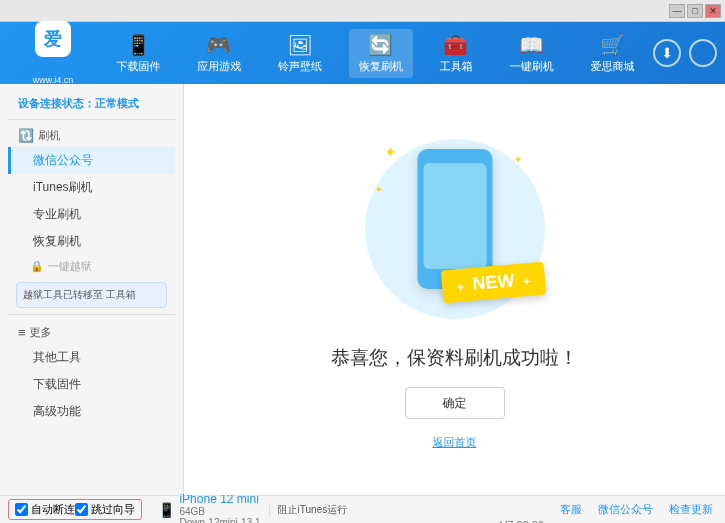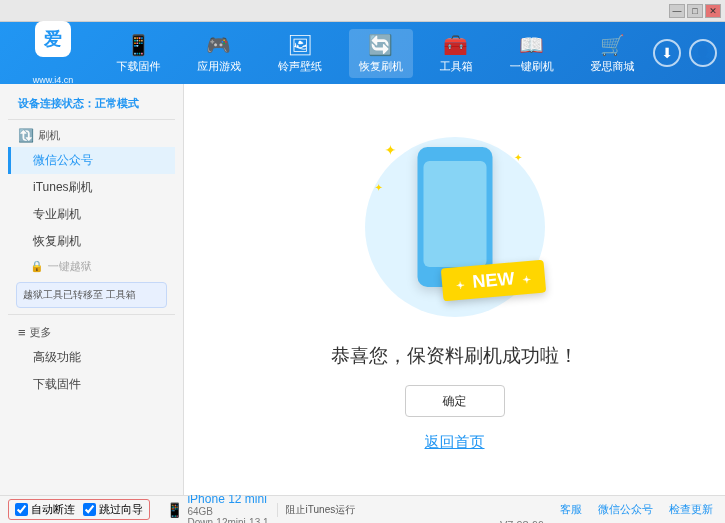--- a/index.html
+++ b/index.html
@@ -290,21 +290,21 @@
       border: 1px solid #ccc;
       border-radius: 4px;
       cursor: pointer;
       font-size: 12px;
       color: #333;
       display: flex;
       align-items: center;
       justify-content: center;
     }
     .secondary-link {
-      font-size: 15px;
+      font-size: 11px;
       color: #2196F3;
       cursor: pointer;
       text-decoration: underline;
     }
     .checkbox-item {
       display: flex;
       align-items: center;
       gap: 3px;
       font-size: 11px;
       cursor: pointer;
@@ -446,24 +446,27 @@
     <div class="sidebar-info-box">越狱工具已转移至
 工具箱</div>
 
     <div class="sidebar-divider"></div>
 
     <div class="sidebar-section-header">
       <span class="section-icon">≡</span>
       <span>更多</span>
     </div>
     <div class="sidebar-item">
-      <span>高级功能</span>
+      <span>其他工具</span>
     </div>
     <div class="sidebar-item">
       <span>下载固件</span>
+    </div>
+    <div class="sidebar-item">
+      <span>高级功能</span>
     </div>
   </div>
 
   <div class="content">
     <div class="success-area">
 
       <div class="phone-illustration">
         <div class="phone-bg-circle"></div>
 
         <span class="sparkle" style="top:15px;left:30px;">✦</span>
@@ -486,21 +489,21 @@
         <span>确定</span>
       </button>
 
       <div class="secondary-link">返回首页</div>
     </div>
   </div>
 </div>
 
 <div class="full-bottom">
   <div class="bottom-section-left">
-    <div style="border:1px solid #e57373;padding:2px 6px;border-radius:3px;display:flex;gap:8px;align-items:center;">
+    <div style="border:1px solid #e57373;padding:2px 6px;border-radius:3px;display:flex;align-items:center;">
       <label class="checkbox-item">
         <input type="checkbox" checked="" style="">
         <span>自动断连</span>
       </label>
       <label class="checkbox-item">
         <input type="checkbox" checked="" style="">
         <span>跳过向导</span>
       </label>
     </div>
   </div>

